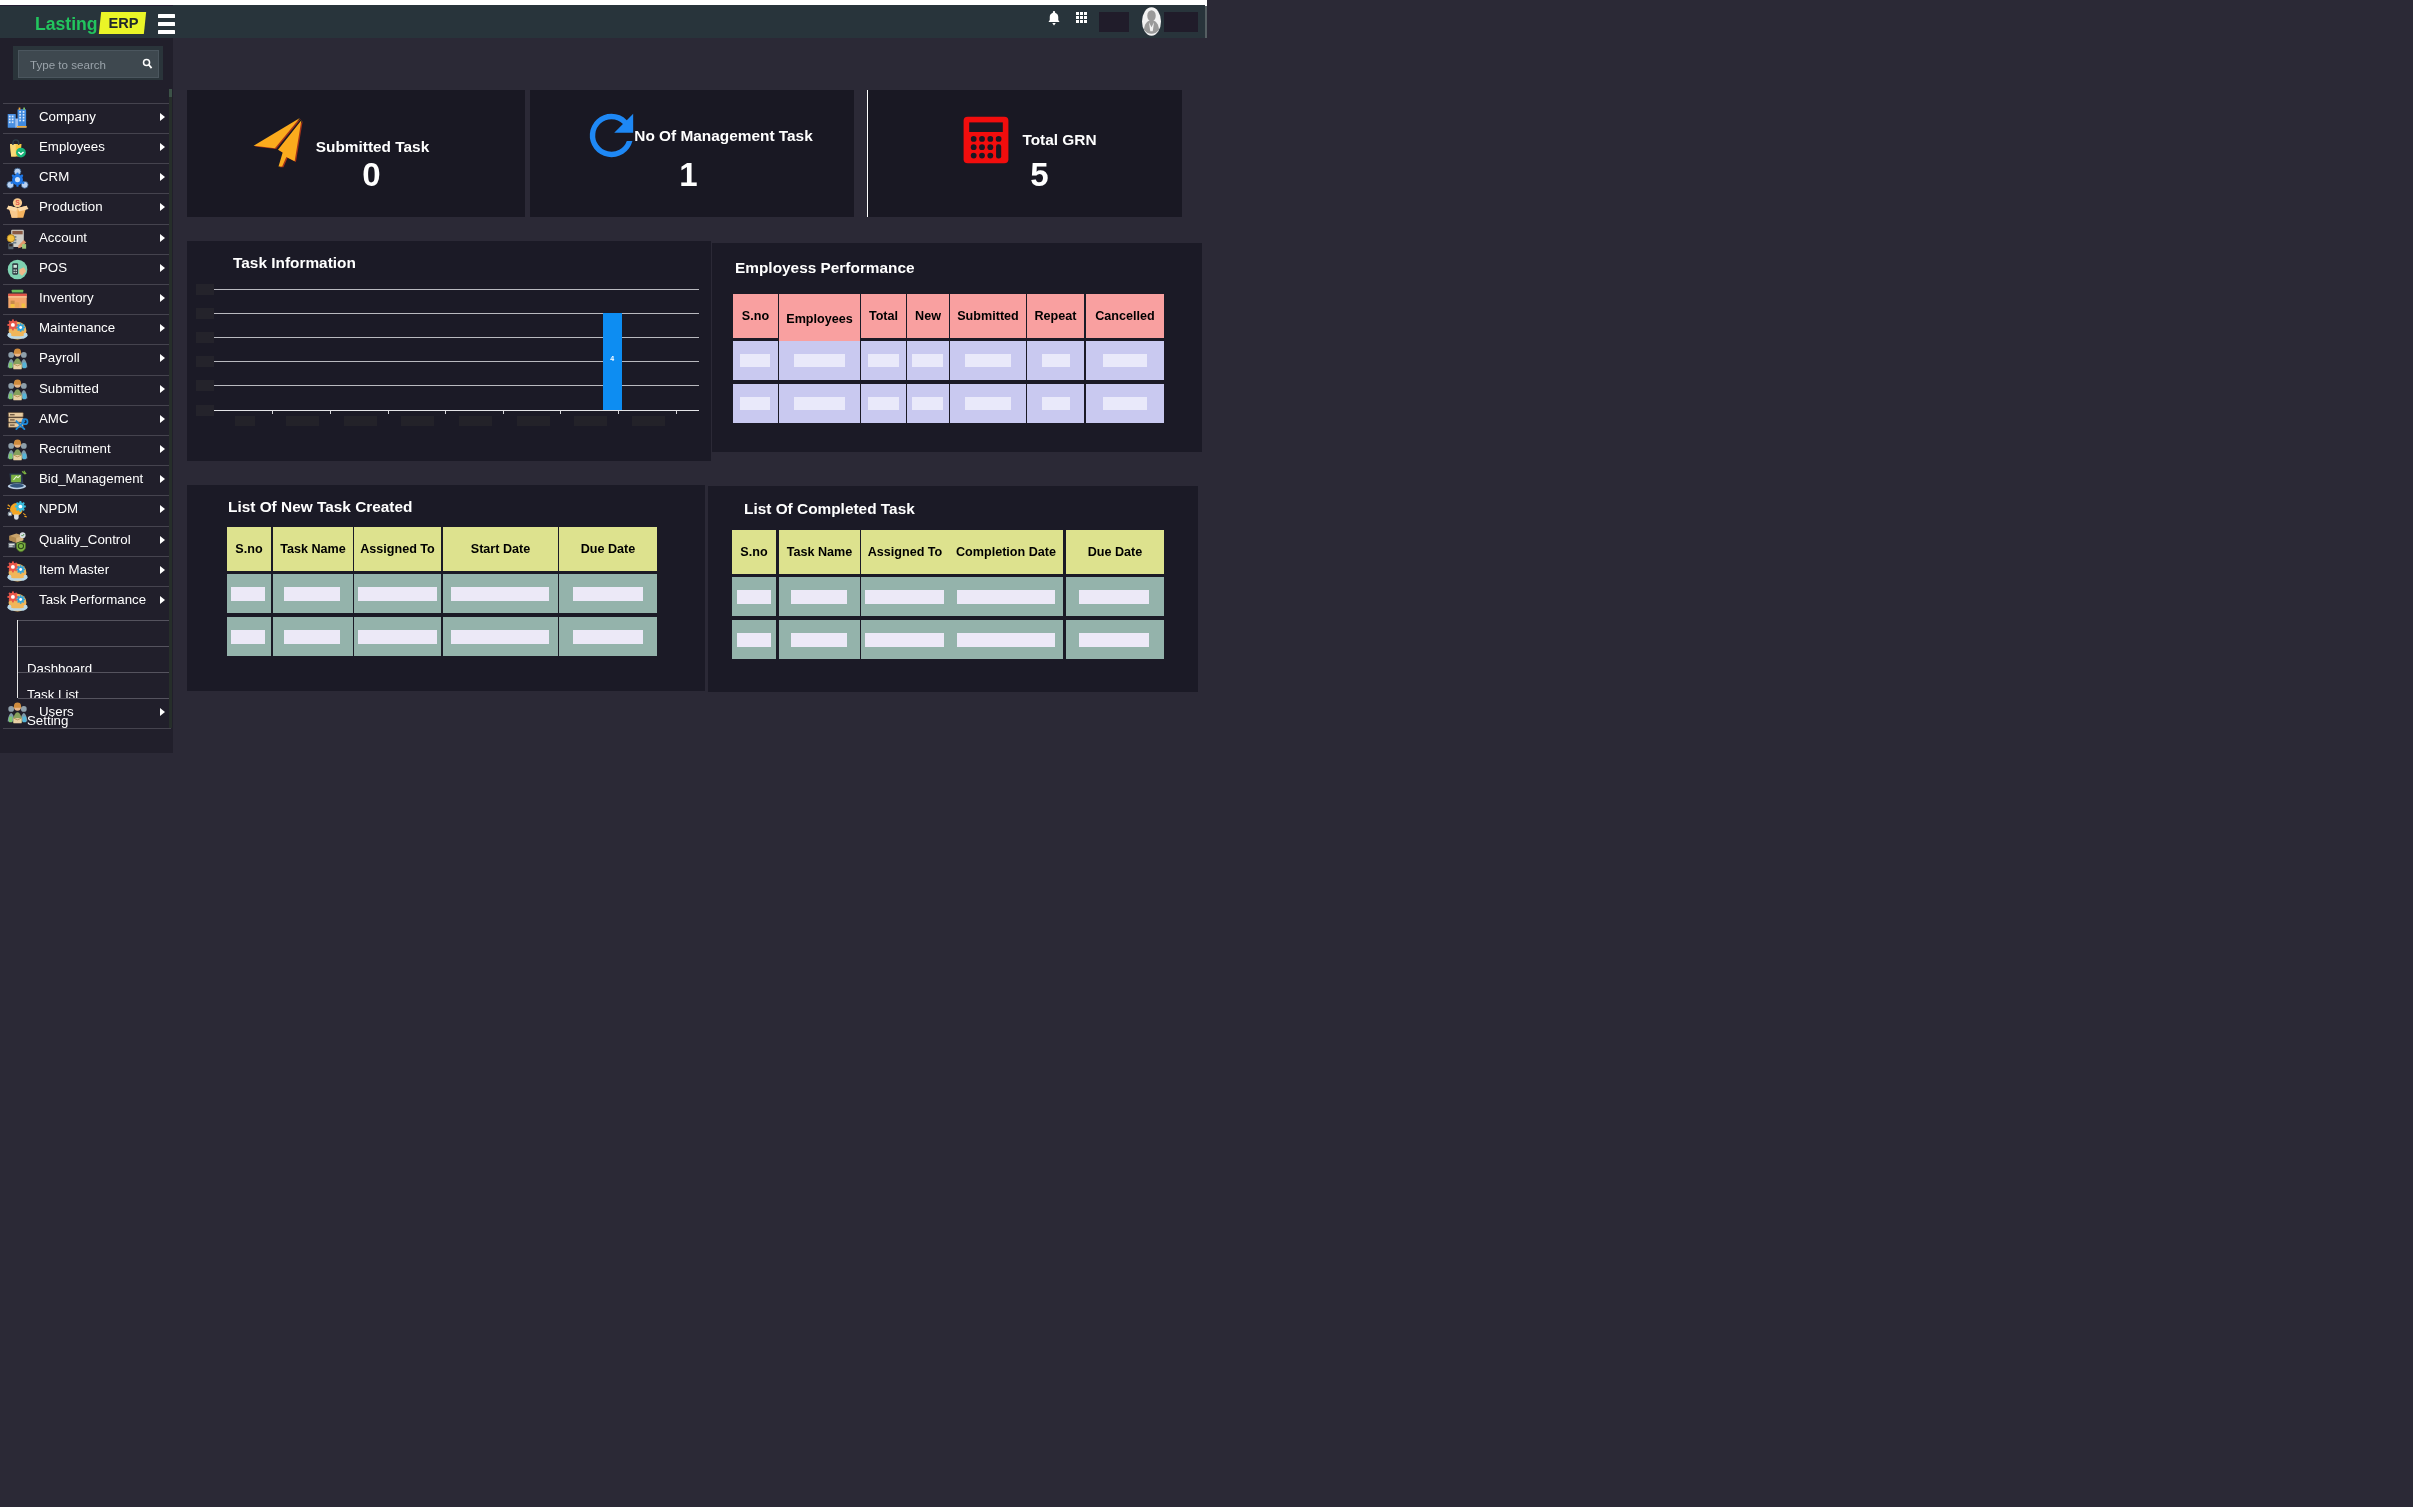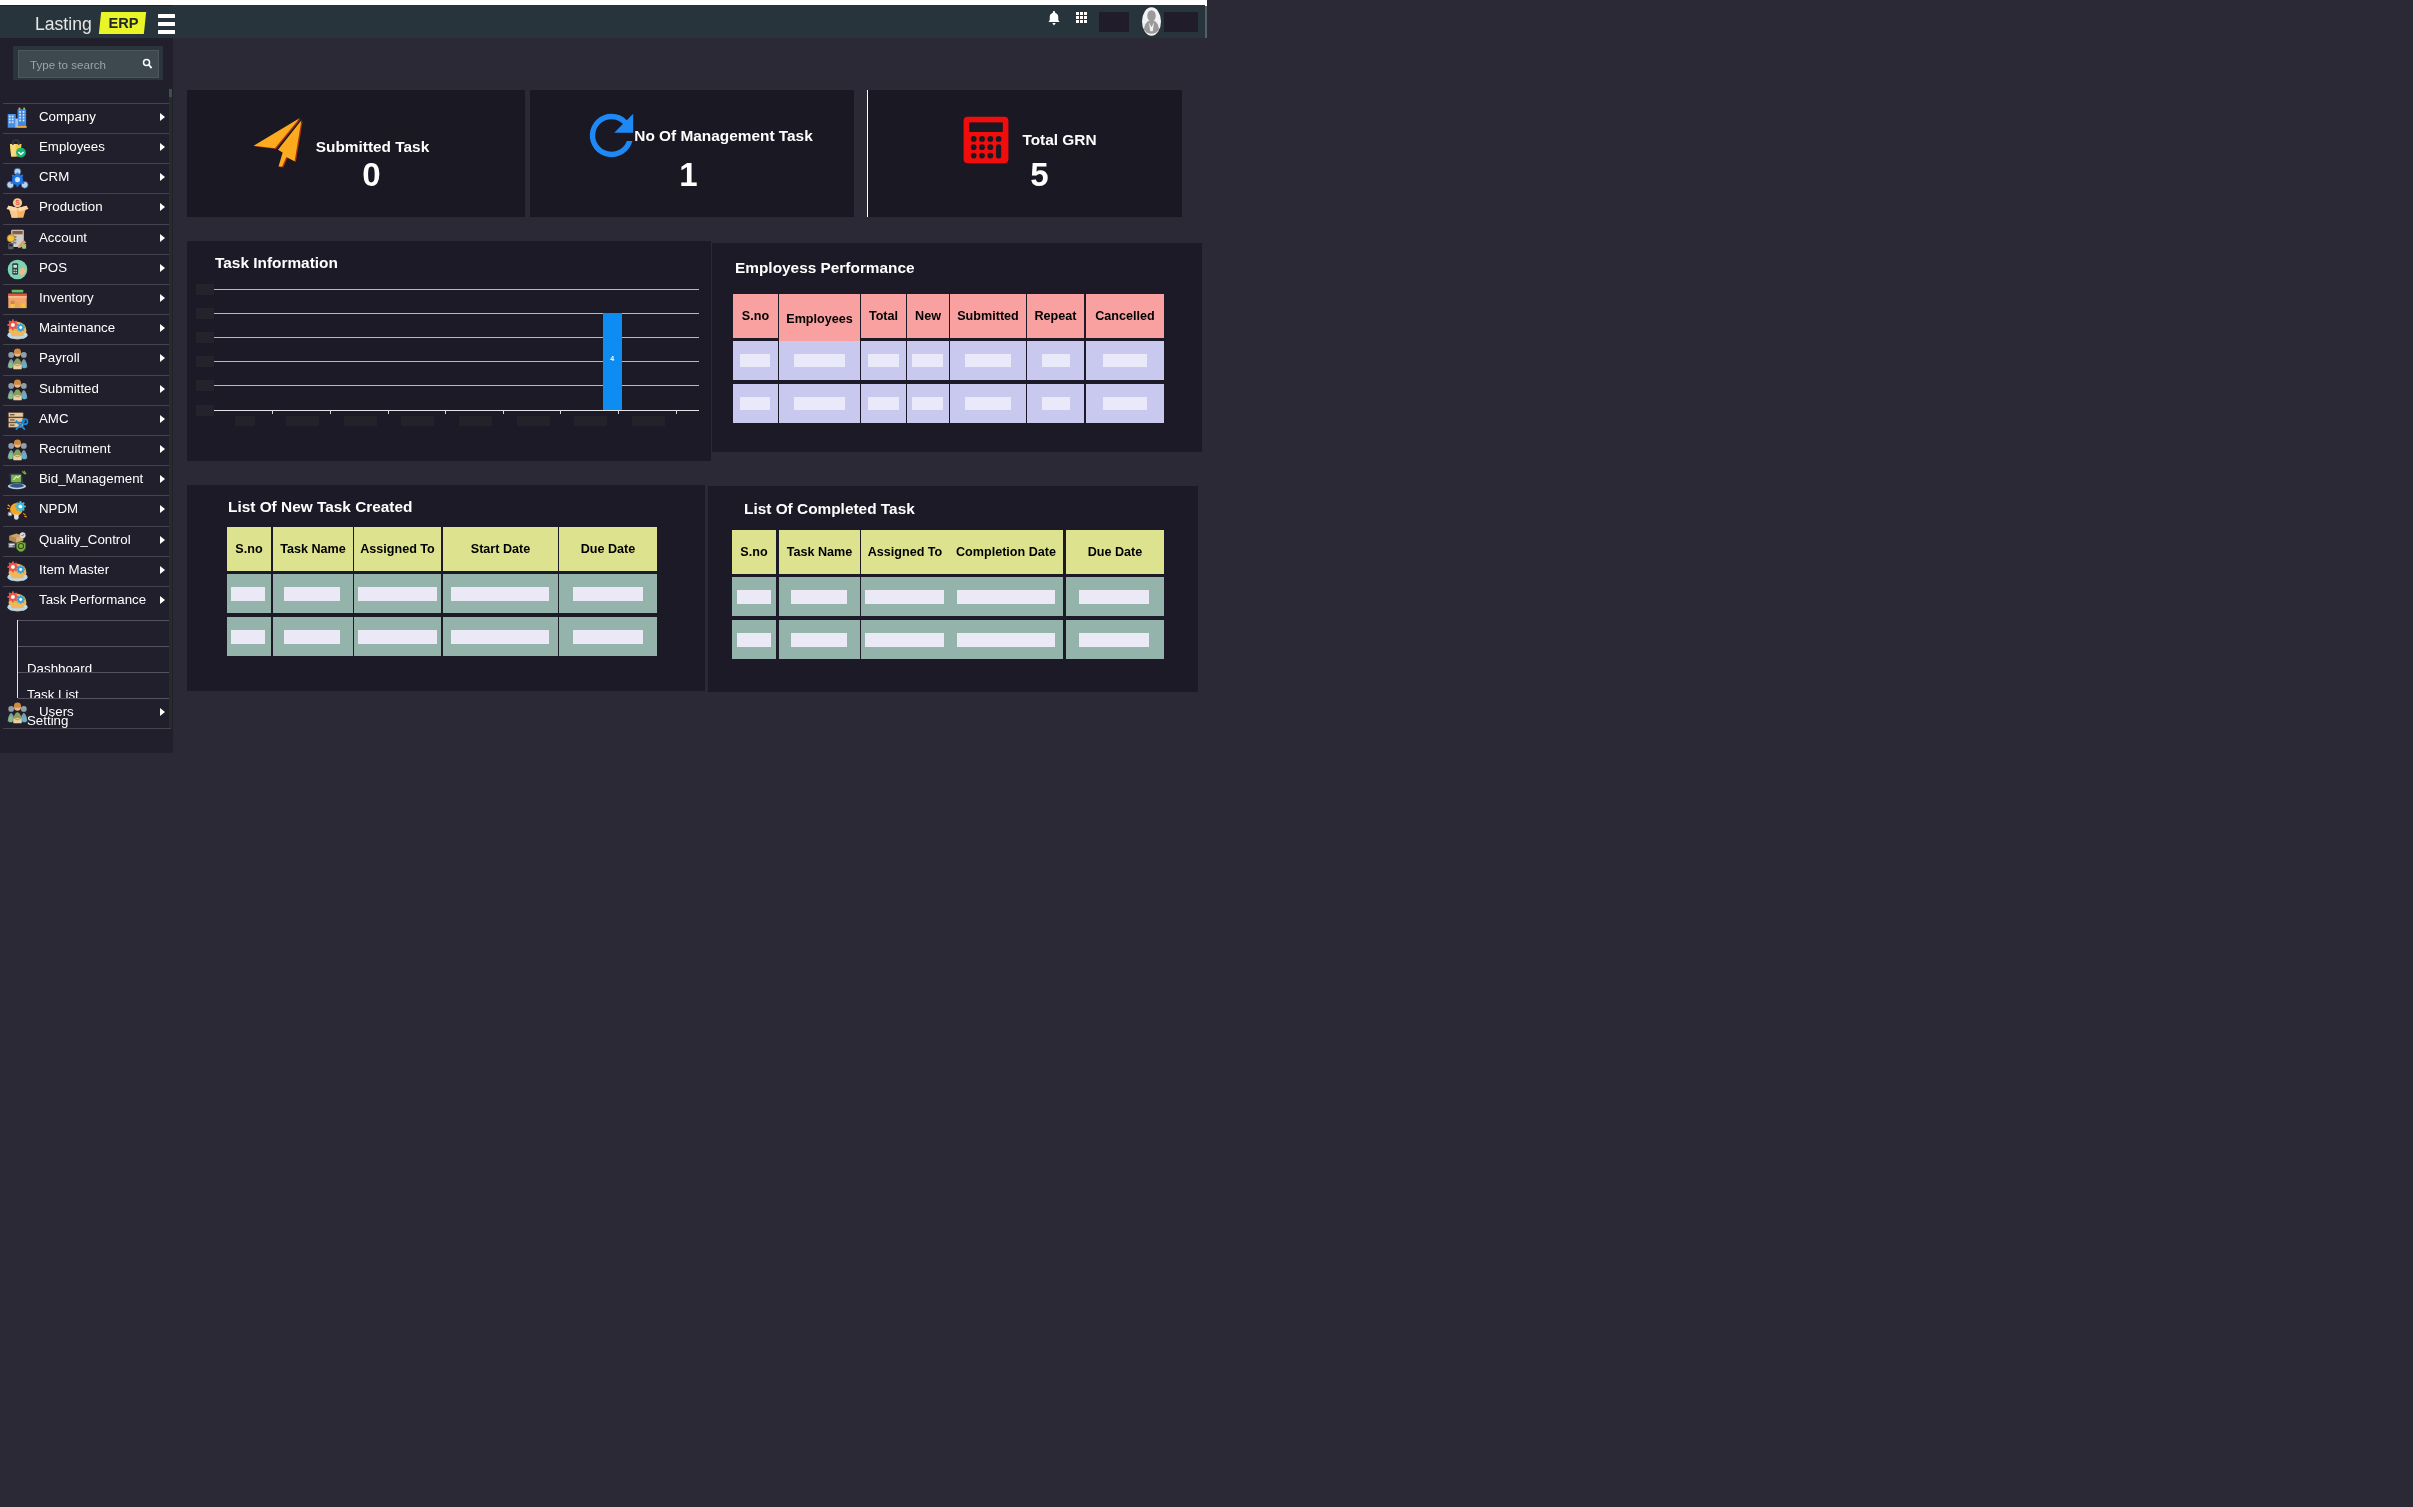--- a/index.html
+++ b/index.html
@@ -2,21 +2,21 @@
 <html style="font-size:8px"><head><meta charset="utf-8"><style>
 * { margin:0; padding:0; box-sizing:border-box; }
 html,body { width:1207px; height:754px; background:#2b2936; font-family:"Liberation Sans",sans-serif; overflow:hidden; }
 #page { position:relative; width:1207px; height:754px; }
 .abs { position:absolute; }
 #topwhite { left:0; top:0; width:1207px; height:5.3px; background:#fff; }
 #topline { left:0; top:5px; width:173px; height:1.3px; background:#241e33; z-index:3; }
 #topbar { left:0; top:5.3px; width:1205px; height:33px; background:#28343b; }
 #sidebar { left:0; top:38px; width:173px; height:715px; background:#211f2b; }
 #main { left:173px; top:38px; width:1032px; height:715px; background:#2b2936; }
-.logoy { position:absolute; left:35px; top:8.6px; font-size:17.6px; font-weight:normal; color:#e5e5e5; }
+.logoy { position:absolute; left:35px; top:8.6px; font-size:17.6px; font-weight:bold; color:#22c55e; }
 .logobox { position:absolute; left:100px; top:6.3px; width:45px; height:22px; background:#eaf527; transform:skewX(-6deg); }
 .logoerp { position:absolute; left:102px; top:9.6px; width:43px; text-align:center; font-size:14.6px; font-weight:bold; color:#20282c; }
 .hbar { position:absolute; left:158px; width:16.6px; height:4.5px; background:#fff; border-radius:0.5px; }
 #srchpanel { left:13.3px; top:46px; width:150px; height:34px; background:#2a343a; }
 #srch { left:18.4px; top:50px; width:141px; height:28px; background:#3e484f; border:0.5px solid #4b565e; color:#9aa3aa; font-size:11.6px; line-height:27px; padding-left:10.6px; }
 .sep { position:absolute; left:2.5px; width:168px; height:0.5px; background:#45434e; }
 .mi { position:absolute; left:0; width:173px; height:30px; }
 .mic { position:absolute; left:6px; top:3.5px; }
 .mtx { position:absolute; left:39px; top:-1px; line-height:30px; font-size:13.3px; color:#fff; }
 .arr { position:absolute; left:160px; top:10px; width:0; height:0; border-left:5.5px solid #fff; border-top:4px solid transparent; border-bottom:4px solid transparent; }
@@ -498,21 +498,21 @@
           <circle cx="7.3" cy="25.2" r="1.8"></circle>
           <circle cx="12.5" cy="25.2" r="1.8"></circle>
           <circle cx="17.7" cy="25.2" r="1.8"></circle>
           <rect x="21.3" y="18.2" width="3.2" height="8.8" rx="1.4"></rect>
         </g>
       </svg></div>
 <div class="ctitle" style="left:959px;top:131px;width:201px;text-align:center">Total GRN</div>
 <div class="cnum" style="left:939px;top:156px;width:201px;text-align:center">5</div>
 
 <div class="panel" style="left:187px;top:241px;width:524px;height:220px"></div>
-<div class="ptitle" style="left:215px;top:254px">Task Information</div>
+<div class="ptitle" style="left:233px;top:254px">Task Information</div>
 <div style="position:absolute;left:214px;top:289px;width:485px;height:0.5px;background:#b9b9bf"></div>
 <div style="position:absolute;left:214px;top:313px;width:485px;height:0.5px;background:#b9b9bf"></div>
 <div style="position:absolute;left:214px;top:337px;width:485px;height:0.5px;background:#b9b9bf"></div>
 <div style="position:absolute;left:214px;top:361px;width:485px;height:0.5px;background:#b9b9bf"></div>
 <div style="position:absolute;left:214px;top:385px;width:485px;height:0.5px;background:#b9b9bf"></div>
 <div style="position:absolute;left:214px;top:410px;width:485px;height:1px;background:#e4e4e8"></div>
 <div style="position:absolute;left:196px;top:284px;width:18px;height:10.6px;background:#24232b"></div>
 <div style="position:absolute;left:196px;top:308px;width:18px;height:10.6px;background:#24232b"></div>
 <div style="position:absolute;left:196px;top:332px;width:18px;height:10.6px;background:#24232b"></div>
 <div style="position:absolute;left:196px;top:356px;width:18px;height:10.6px;background:#24232b"></div>

